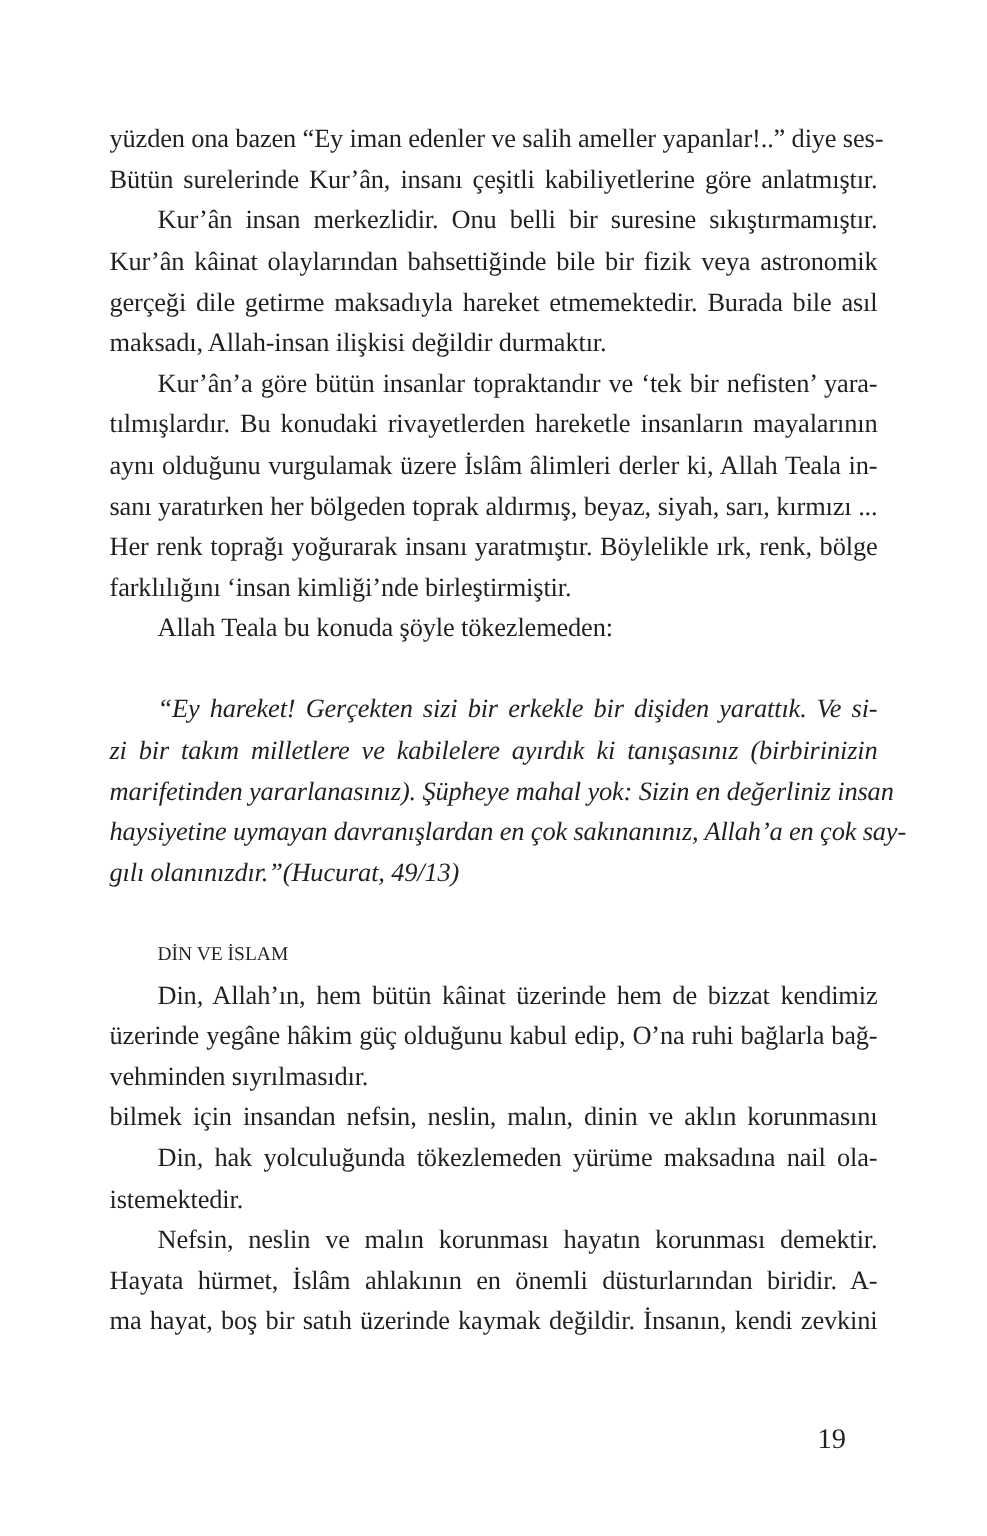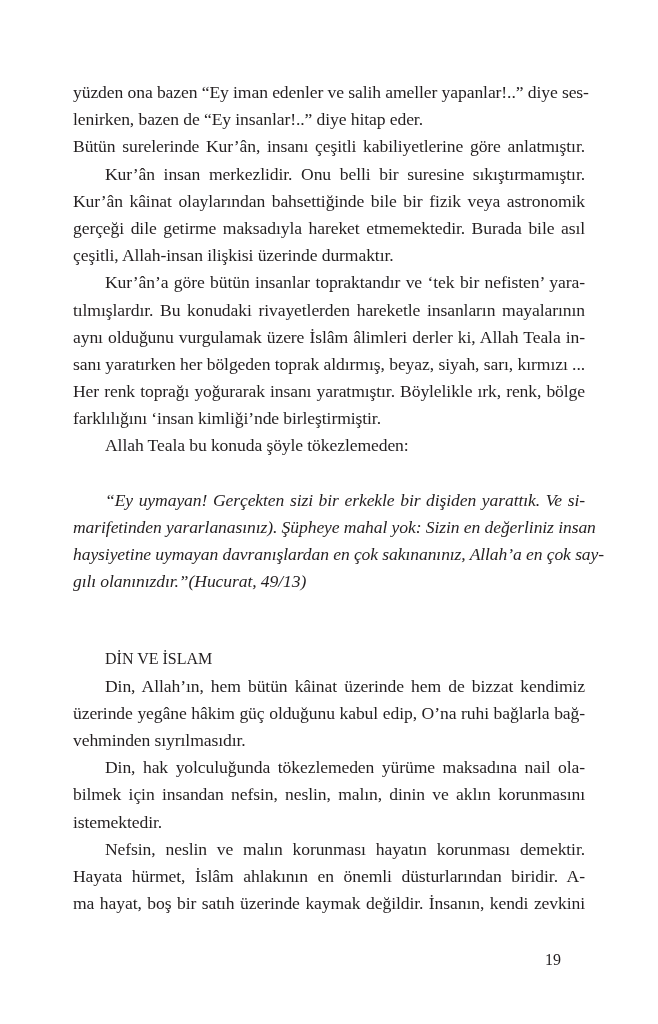--- a/index.html
+++ b/index.html
@@ -39,85 +39,84 @@
     .quote .line {
       font-style: italic;
     }
     .gap {
       height: 27px;
     }
     .heading {
       padding-left: 32px;
       height: 27.2px;
       line-height: 27.2px;
-      font-size: 16px;
+      font-size: 13px;
       text-transform: none;
-      margin-top: 23px;
     }
     .page-number {
       position: absolute;
       left: 545px;
       top: 948px;
-      font-size: 16px;
+      font-size: 19px;
       line-height: 24px;
     }
   </style>
 </head>
 <body>
 
 <div class="page">
 
   <div class="paragraph">
     <div class="line">yüzden ona bazen “Ey iman edenler ve salih ameller yapanlar!..” diye ses-</div>
-    <div class="line last">lenirken, bazen de “Ey insanlar!..” diye hitap eder.</div>
   </div>
 
   <div class="paragraph">
     <div class="line">Bütün surelerinde Kur’ân, insanı çeşitli kabiliyetlerine göre anlatmıştır.</div>
     <div class="line indent">Kur’ân insan merkezlidir. Onu belli bir suresine sıkıştırmamıştır.</div>
     <div class="line">Kur’ân kâinat olaylarından bahsettiğinde bile bir fizik veya astronomik</div>
     <div class="line">gerçeği dile getirme maksadıyla hareket etmemektedir. Burada bile asıl</div>
-    <div class="line last">çeşitli, Allah-insan ilişkisi üzerinde durmaktır.</div>
+    <div class="line last">maksadı, Allah-insan ilişkisi değildir durmaktır.</div>
   </div>
 
   <div class="paragraph">
     <div class="line indent">Kur’ân’a göre bütün insanlar topraktandır ve ‘tek bir nefisten’ yara-</div>
     <div class="line">tılmışlardır. Bu konudaki rivayetlerden hareketle insanların mayalarının</div>
     <div class="line">aynı olduğunu vurgulamak üzere İslâm âlimleri derler ki, Allah Teala in-</div>
     <div class="line">sanı yaratırken her bölgeden toprak aldırmış, beyaz, siyah, sarı, kırmızı ...</div>
     <div class="line">Her renk toprağı yoğurarak insanı yaratmıştır. Böylelikle ırk, renk, bölge</div>
     <div class="line last">farklılığını ‘insan kimliği’nde birleştirmiştir.</div>
   </div>
 
   <div class="paragraph">
     <div class="line indent last">Allah Teala bu konuda şöyle tökezlemeden:</div>
   </div>
 
   <div class="gap"></div>
 
   <div class="quote">
-    <div class="line indent">“Ey uymayan! Gerçekten sizi bir erkekle bir dişiden yarattık. Ve si-</div>
+    <div class="line indent">“Ey hareket! Gerçekten sizi bir erkekle bir dişiden yarattık. Ve si-</div>
+    <div class="line">zi bir takım milletlere ve kabilelere ayırdık ki tanışasınız (birbirinizin</div>
     <div class="line">marifetinden yararlanasınız). Şüpheye mahal yok: Sizin en değerliniz insan</div>
     <div class="line">haysiyetine uymayan davranışlardan en çok sakınanınız, Allah’a en çok say-</div>
     <div class="line last">gılı olanınızdır.”(Hucurat, 49/13)</div>
   </div>
 
   <div class="gap"></div>
 
   <div class="heading">DİN VE İSLAM</div>
 
   <div class="paragraph">
     <div class="line indent">Din, Allah’ın, hem bütün kâinat üzerinde hem de bizzat kendimiz</div>
     <div class="line">üzerinde yegâne hâkim güç olduğunu kabul edip, O’na ruhi bağlarla bağ-</div>
     <div class="line last">vehminden sıyrılmasıdır.</div>
   </div>
 
   <div class="paragraph">
+    <div class="line">bilmek için insandan nefsin, neslin, malın, dinin ve aklın korunmasını</div>
     <div class="line indent">Din, hak yolculuğunda tökezlemeden yürüme maksadına nail ola-</div>
-    <div class="line">bilmek için insandan nefsin, neslin, malın, dinin ve aklın korunmasını</div>
     <div class="line last">istemektedir.</div>
   </div>
 
   <div class="paragraph">
     <div class="line indent">Nefsin, neslin ve malın korunması hayatın korunması demektir.</div>
     <div class="line">Hayata hürmet, İslâm ahlakının en önemli düsturlarından biridir. A-</div>
     <div class="line">ma hayat, boş bir satıh üzerinde kaymak değildir. İnsanın, kendi zevkini</div>
   </div>
 
 </div>

